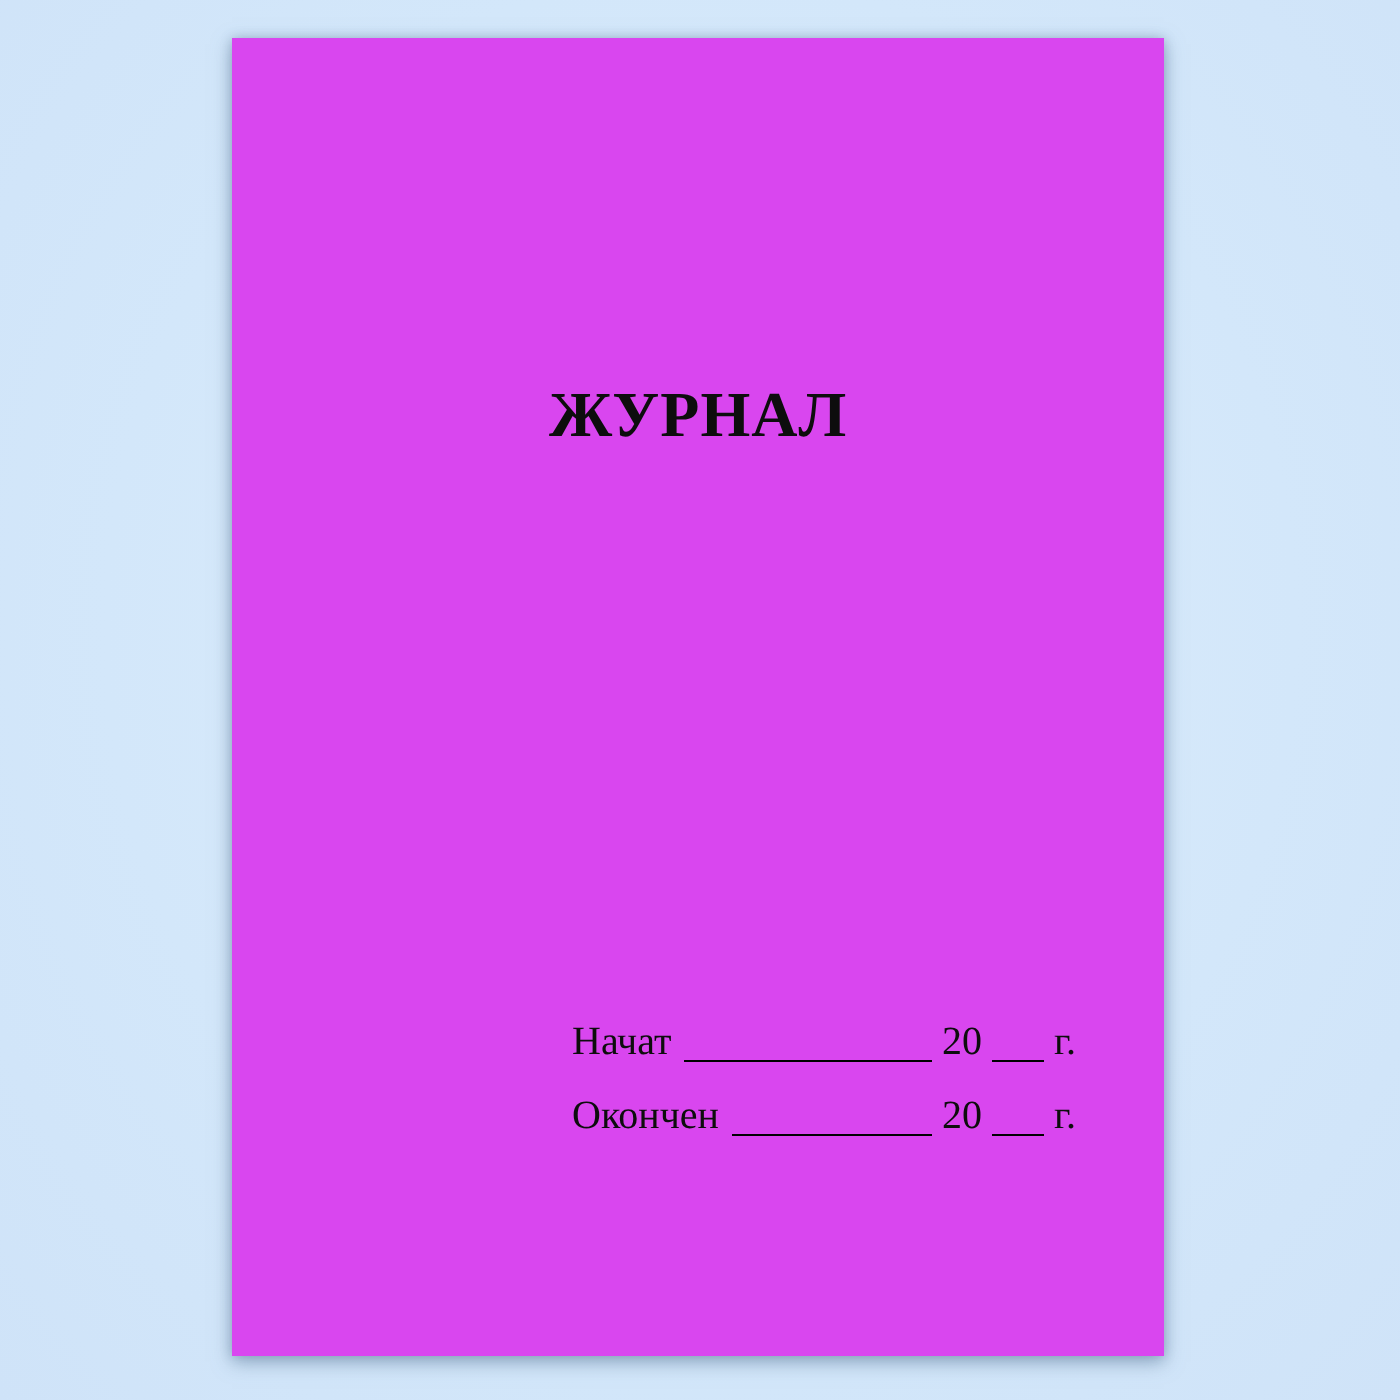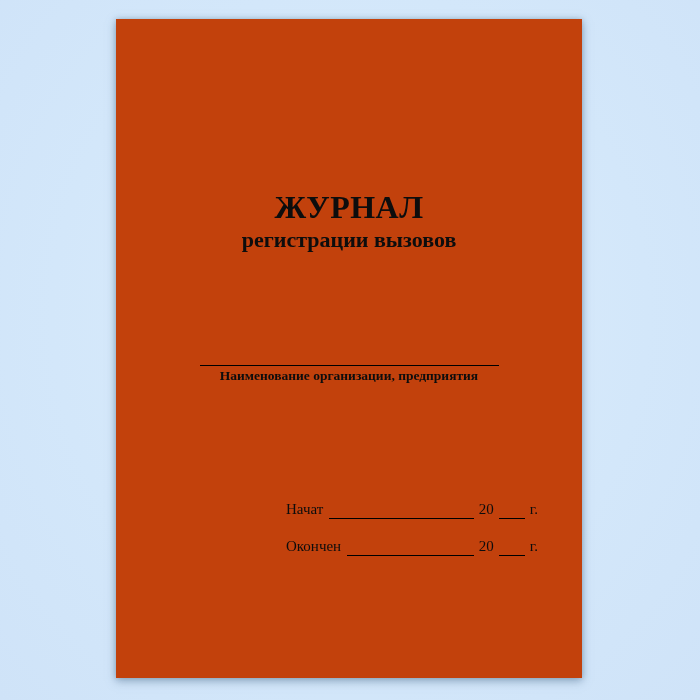--- a/index.html
+++ b/index.html
@@ -17,21 +17,21 @@
   .scene {
     position: absolute;
     inset: 0;
   }
   .page {
     position: absolute;
     left: 116px;
     top: 19px;
     width: 466px;
     height: 659px;
-    background: #c2410c;
+    background: #d946ef;
     box-shadow: 0 3px 9px rgba(98, 128, 158, 0.60), 0 0 5px rgba(98, 128, 158, 0.35);
   }
   .title-block {
     position: absolute;
     top: 168px;
     left: 0;
     width: 100%;
     text-align: center;
     color: #0d0d0d;
   }
@@ -71,25 +71,26 @@
   .dates-block {
     position: absolute;
     top: 480px;
     left: 170px;
     width: 252px;
     color: #0d0d0d;
   }
   .date-row {
     display: flex;
     align-items: flex-end;
-    font-size: 15px;
+    font-size: 20px;
     line-height: 20px;
     height: 20px;
     margin-bottom: 17px;
     white-space: nowrap;
+    margin-top: 12px;
   }
   .fill-line {
     display: inline-block;
     border-bottom: 1px solid #000000;
     height: 18px;
   }
   .fill-line.long {
     flex: 1 1 auto;
     margin: 0 5px 0 6px;
   }
@@ -102,27 +103,22 @@
   }
 </style>
 </head>
 <body>
 
 <div class="scene">
   <div class="page">
 
     <div class="title-block">
       <div class="journal-title">ЖУРНАЛ</div>
-      <div class="journal-subtitle">регистрации вызовов</div>
     </div>
 
-    <div class="org-block">
-      <div class="org-rule"></div>
-      <div class="org-caption">Наименование организации, предприятия</div>
-    </div>
 
     <div class="dates-block">
 
       <div class="date-row">
         <span class="date-label">Начат</span>
         <span class="fill-line long"></span>
         <span class="date-century">20</span>
         <span class="fill-line short"></span>
         <span class="date-suffix">г.</span>
       </div>

